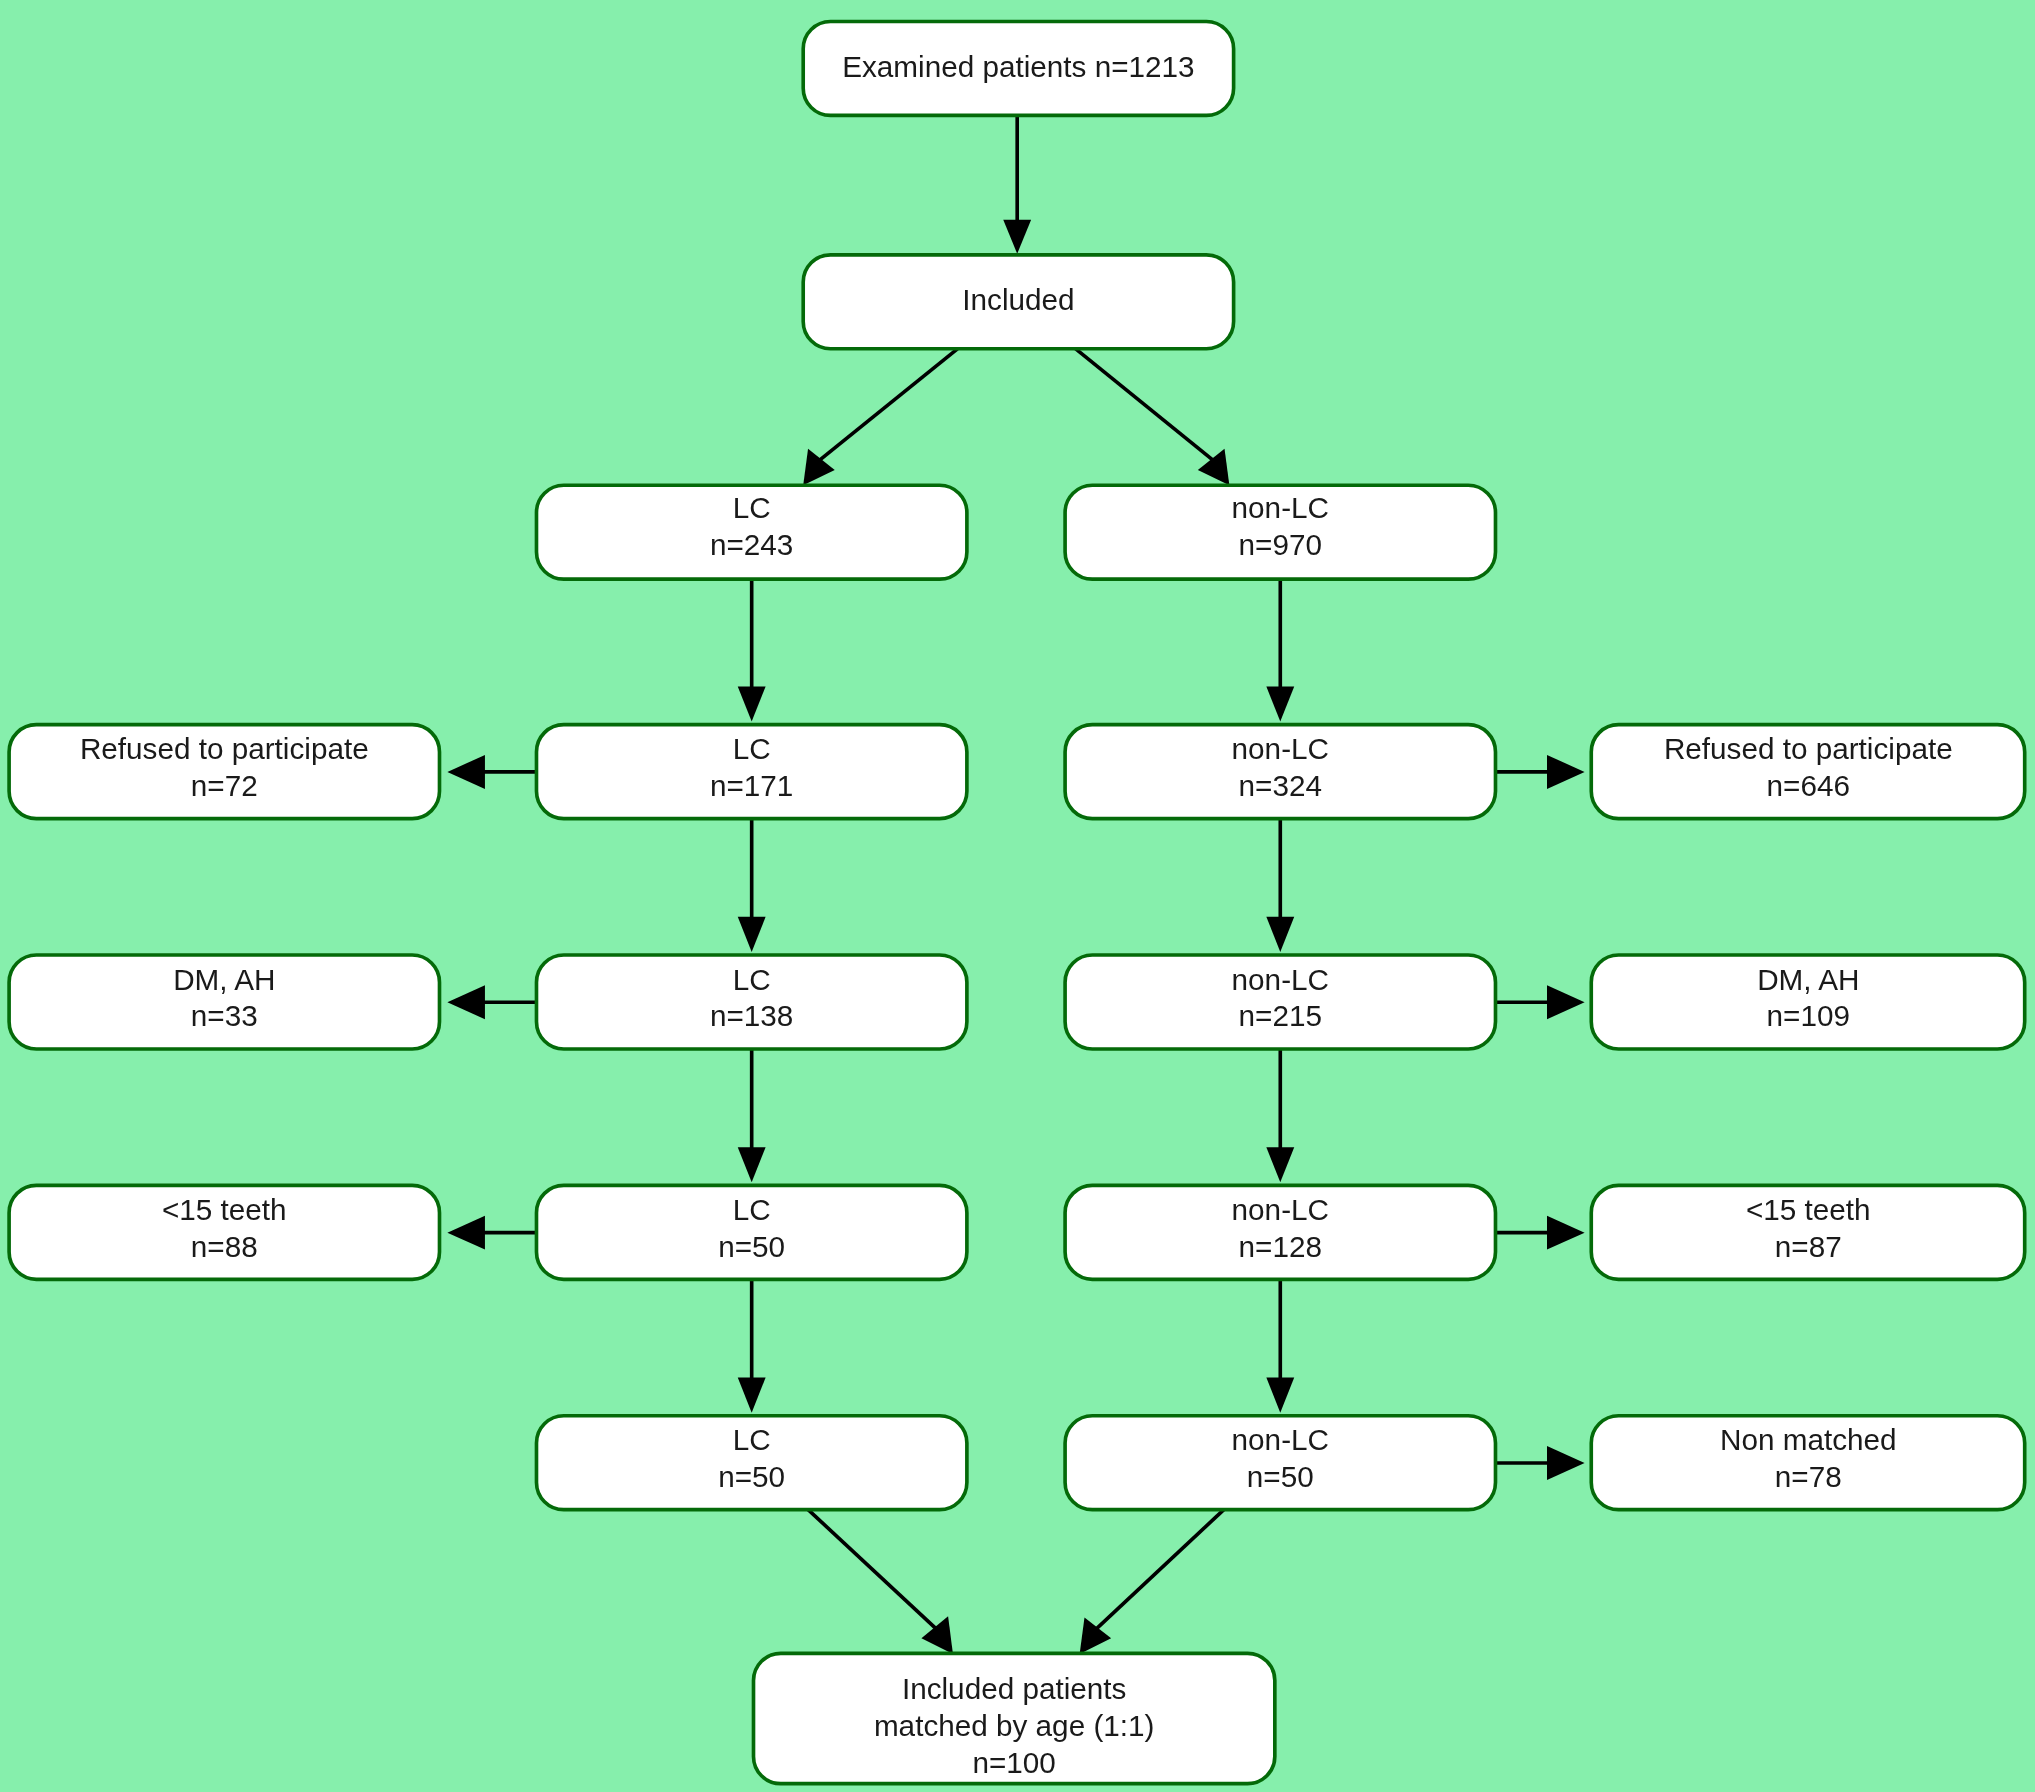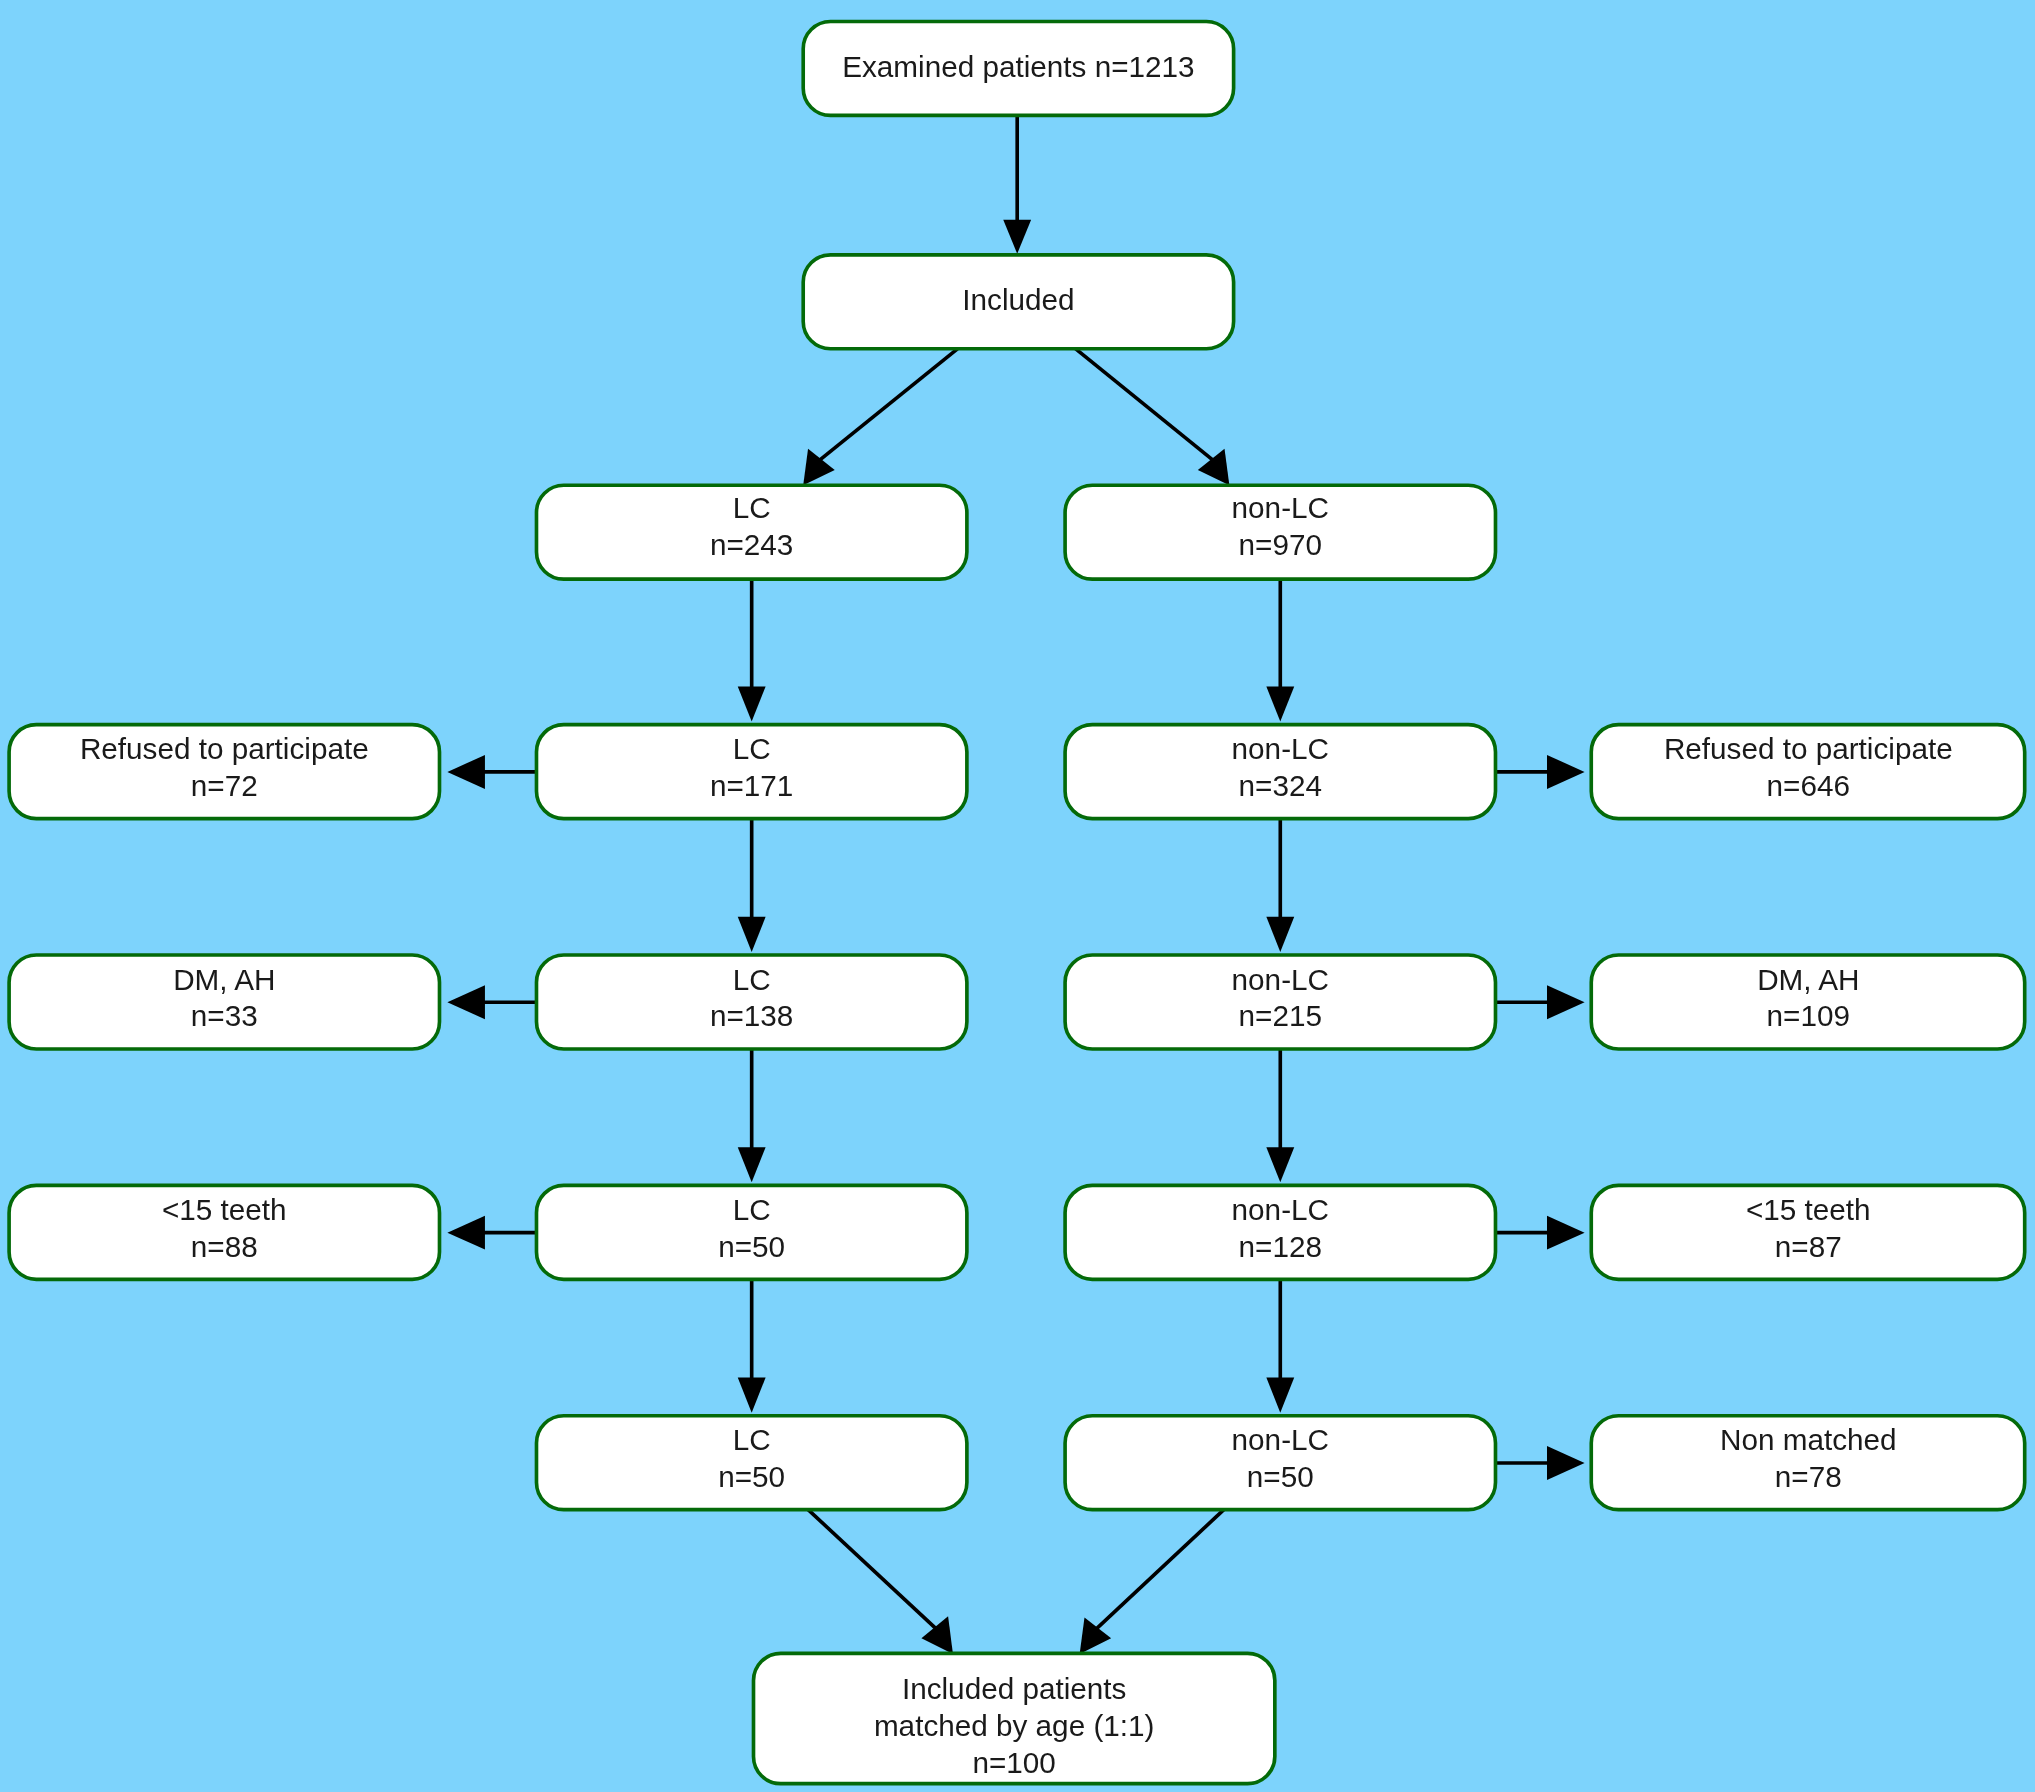--- a/index.html
+++ b/index.html
@@ -10,21 +10,21 @@
   body {
     width: 2035px;
     height: 1793px;
     font-family: "Liberation Sans", sans-serif;
     overflow: hidden;
   }
   #flowchart-root {
     position: relative;
     width: 2035px;
     height: 1793px;
-    background: #7dd3fc;
+    background: #86efac;
   }
   svg.flow-canvas {
     position: absolute;
     left: 0;
     top: 0;
     width: 2035px;
     height: 1793px;
   }
   .node-box {
     fill: #ffffff;

